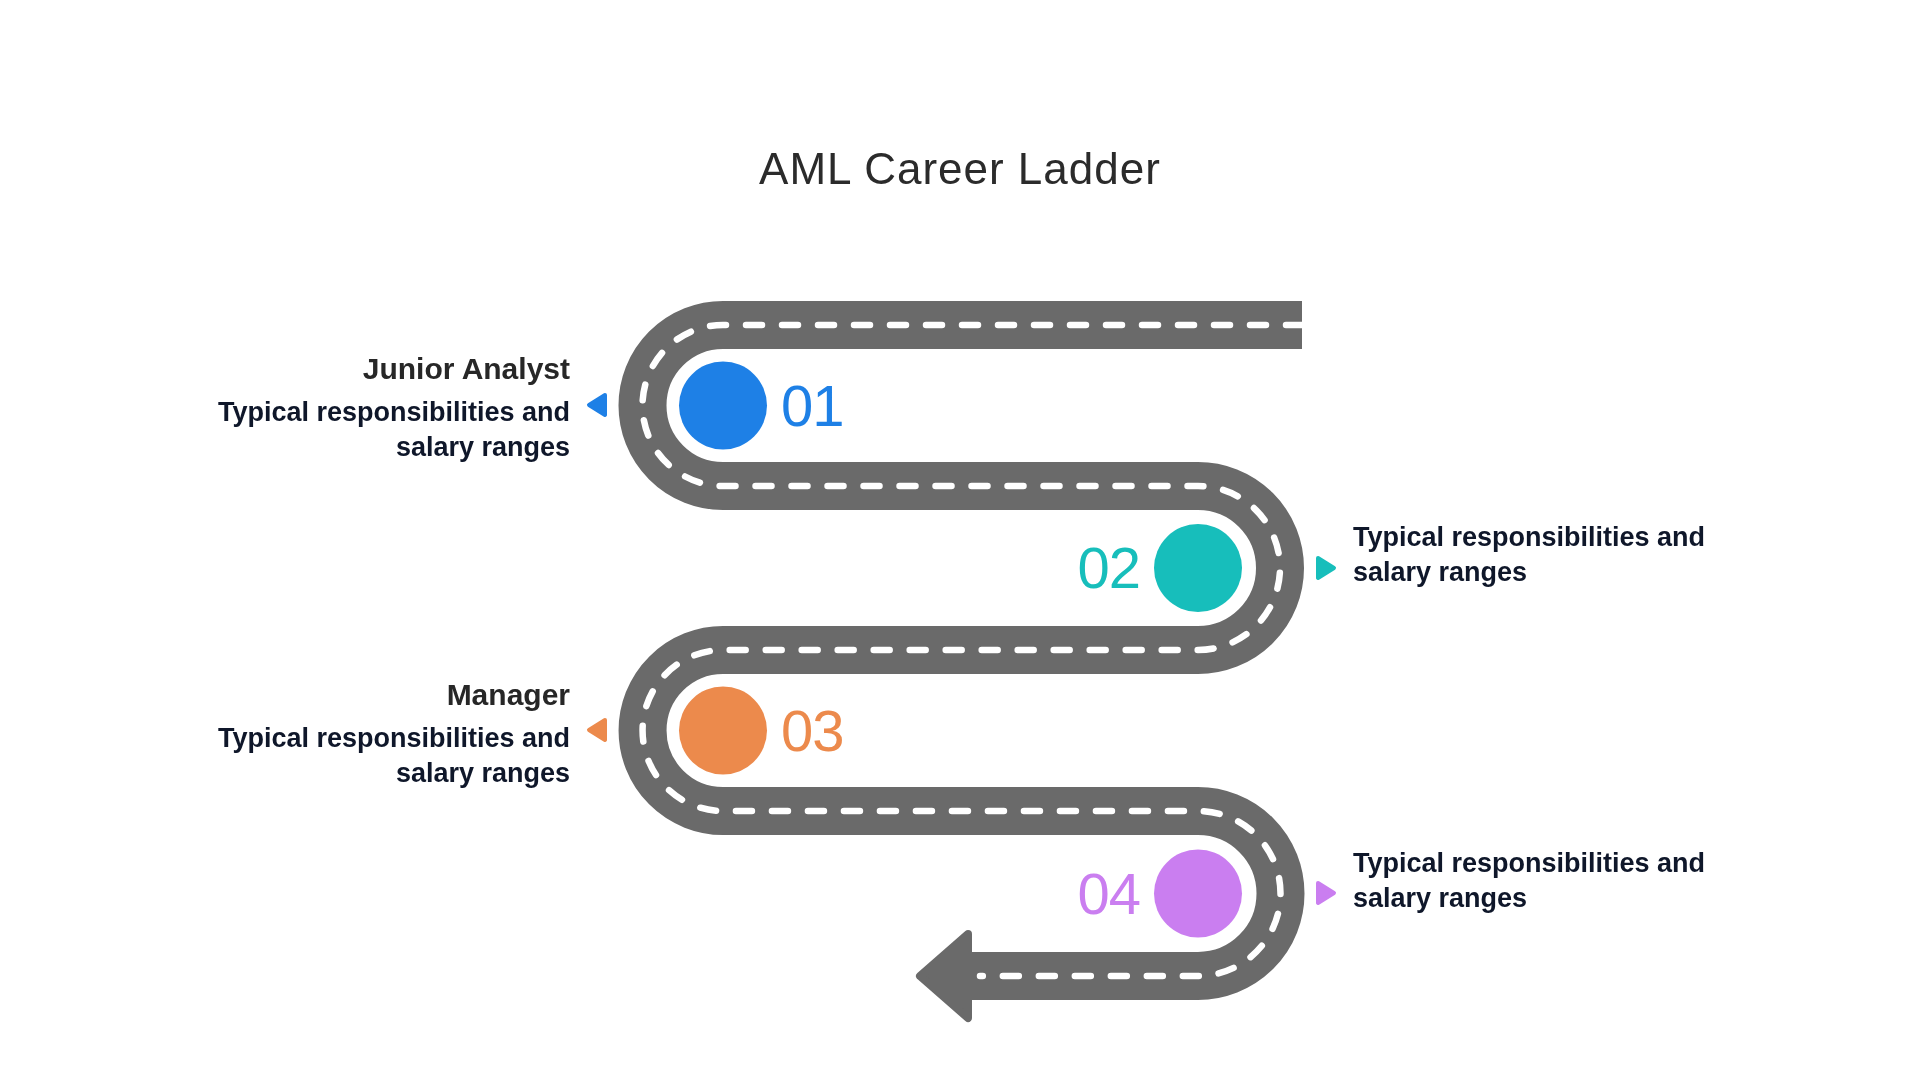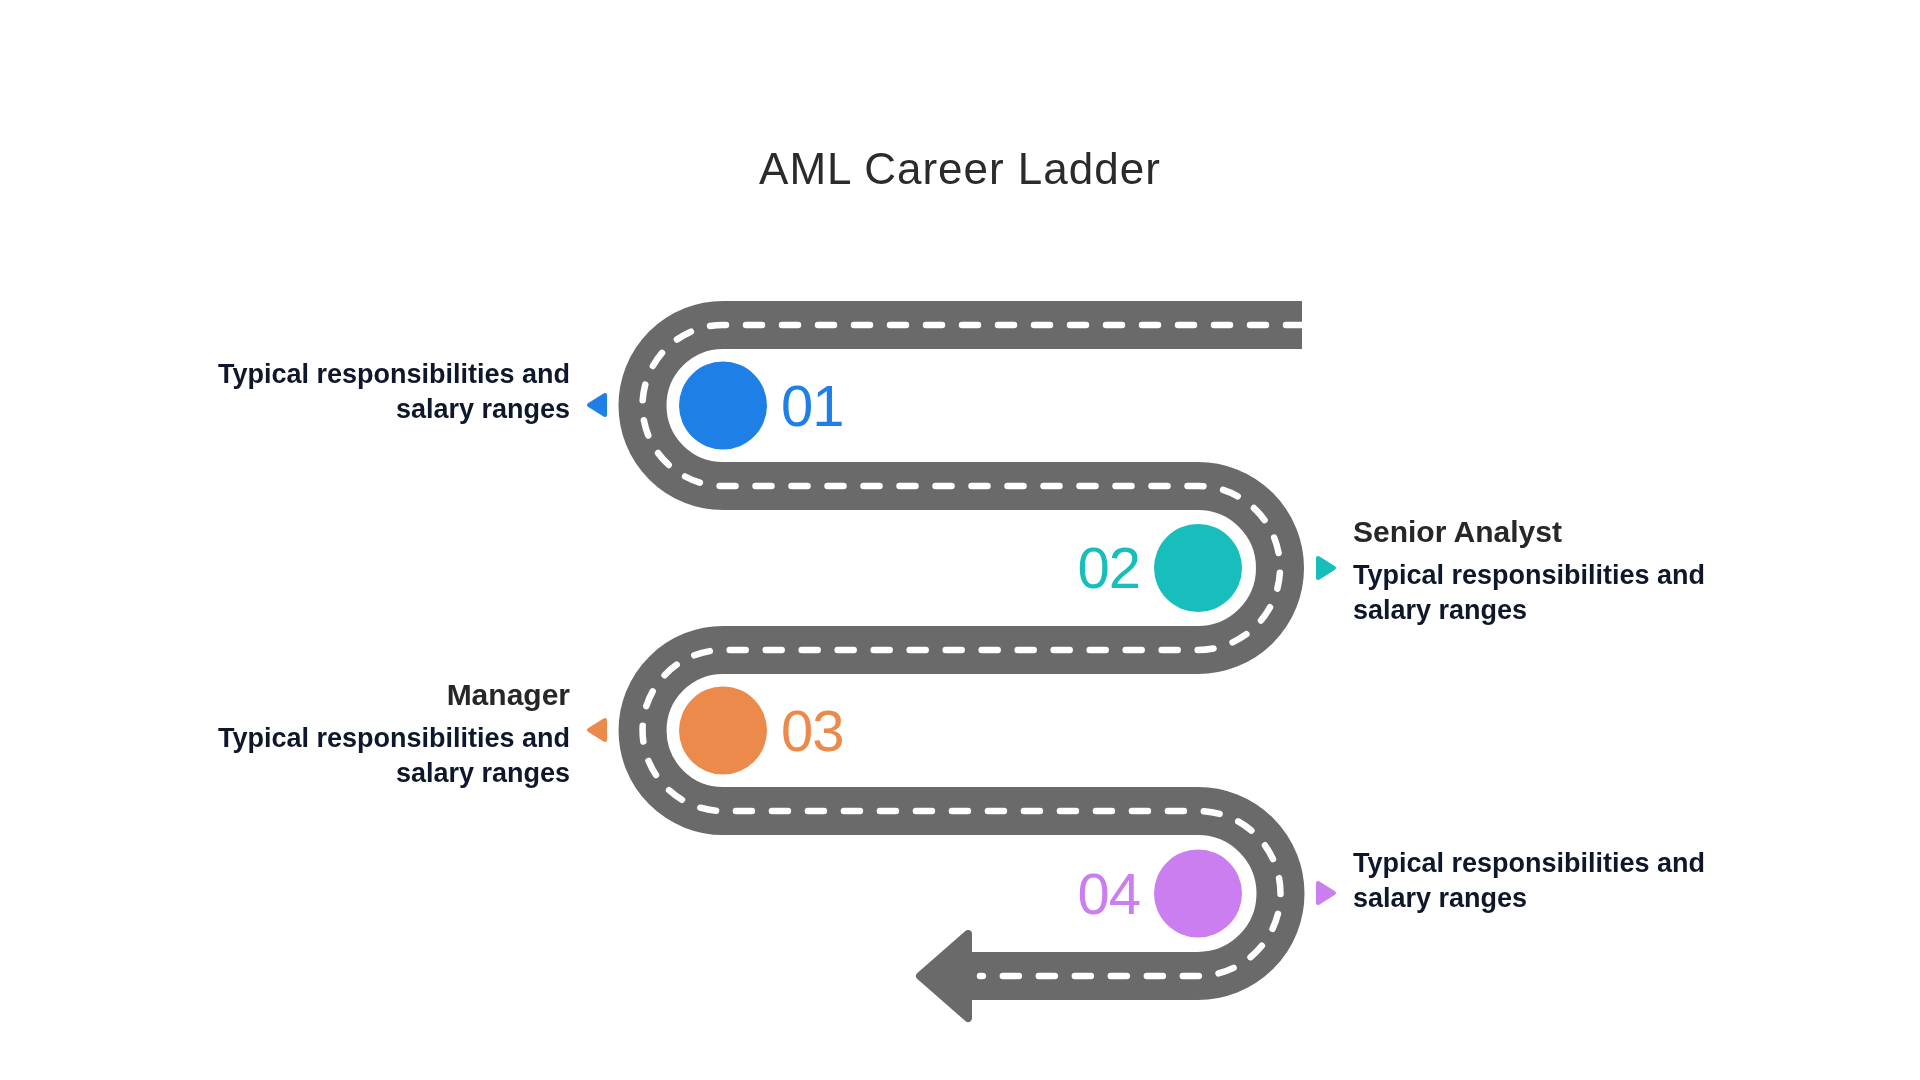--- a/index.html
+++ b/index.html
@@ -80,31 +80,31 @@
     <circle cx="723" cy="690.5" r="44" fill="#ec8a4c"></circle>
     <circle cx="1198" cy="853.5" r="44" fill="#ca7ef0"></circle>
 
     <text class="milestone-num" x="781" y="386" text-anchor="start" fill="#1e80e6">01</text>
     <text class="milestone-num" x="1140" y="548" text-anchor="end" fill="#17bebb">02</text>
     <text class="milestone-num" x="781" y="711" text-anchor="start" fill="#ec8a4c">03</text>
     <text class="milestone-num" x="1140" y="874" text-anchor="end" fill="#ca7ef0">04</text>
   </svg>
 
   <div class="label-block left" style="right:1350px; top:310px;">
+    <div class="milestone-title">Junior Analyst</div>
     <div class="milestone-desc">
       <div>Typical responsibilities and</div>
       <div>salary ranges</div>
     </div>
   </div>
   <svg class="pointer" style="left:585px; top:352px;" viewBox="0 0 23 26">
     <path stroke-width="4" stroke-linejoin="round" d="M 20 3 L 4 13 L 20 23 Z" fill="#1e80e6" stroke="#1e80e6"></path>
   </svg>
 
   <div class="label-block right" style="left:1353px; top:473px;">
-    <div class="milestone-title">Senior Analyst</div>
     <div class="milestone-desc">
       <div>Typical responsibilities and</div>
       <div>salary ranges</div>
     </div>
   </div>
   <svg class="pointer" style="left:1315px; top:515px;" viewBox="0 0 23 26">
     <path stroke-width="4" stroke-linejoin="round" d="M 3 3 L 19 13 L 3 23 Z" fill="#17bebb" stroke="#17bebb"></path>
   </svg>
 
   <div class="label-block left" style="right:1350px; top:636px;">

